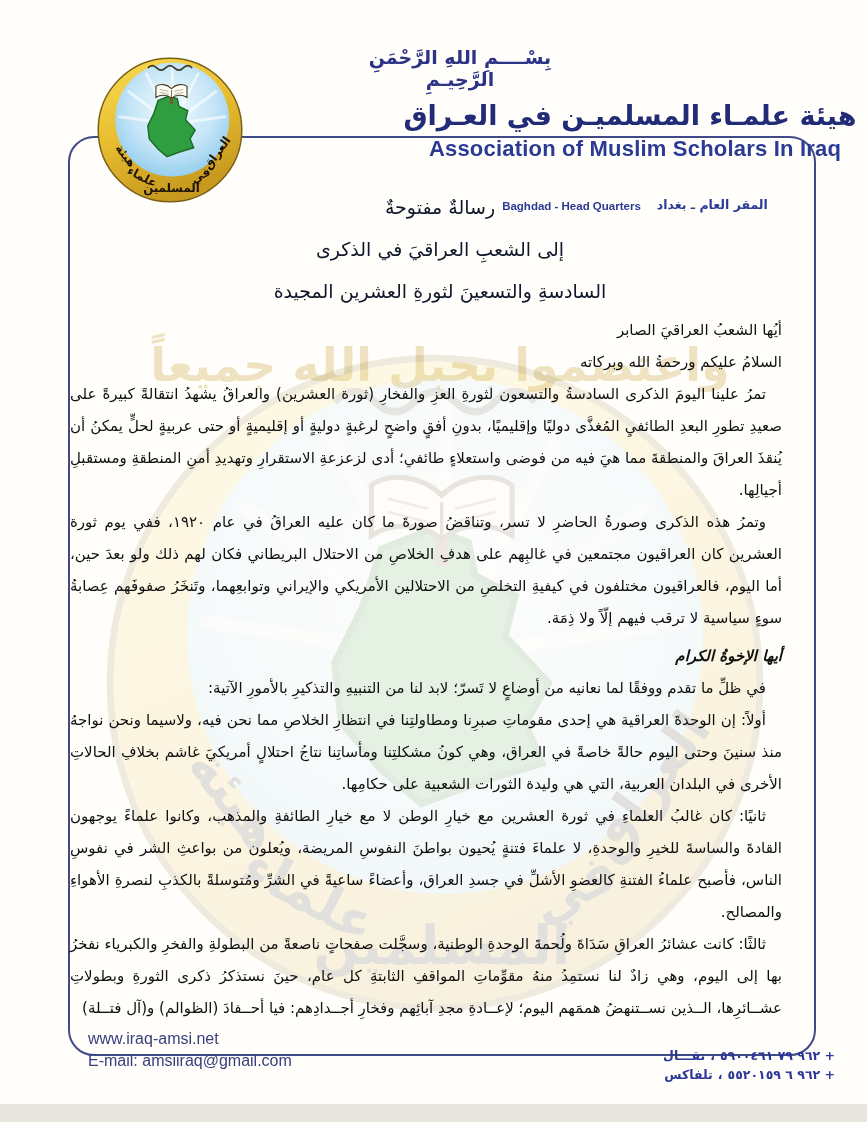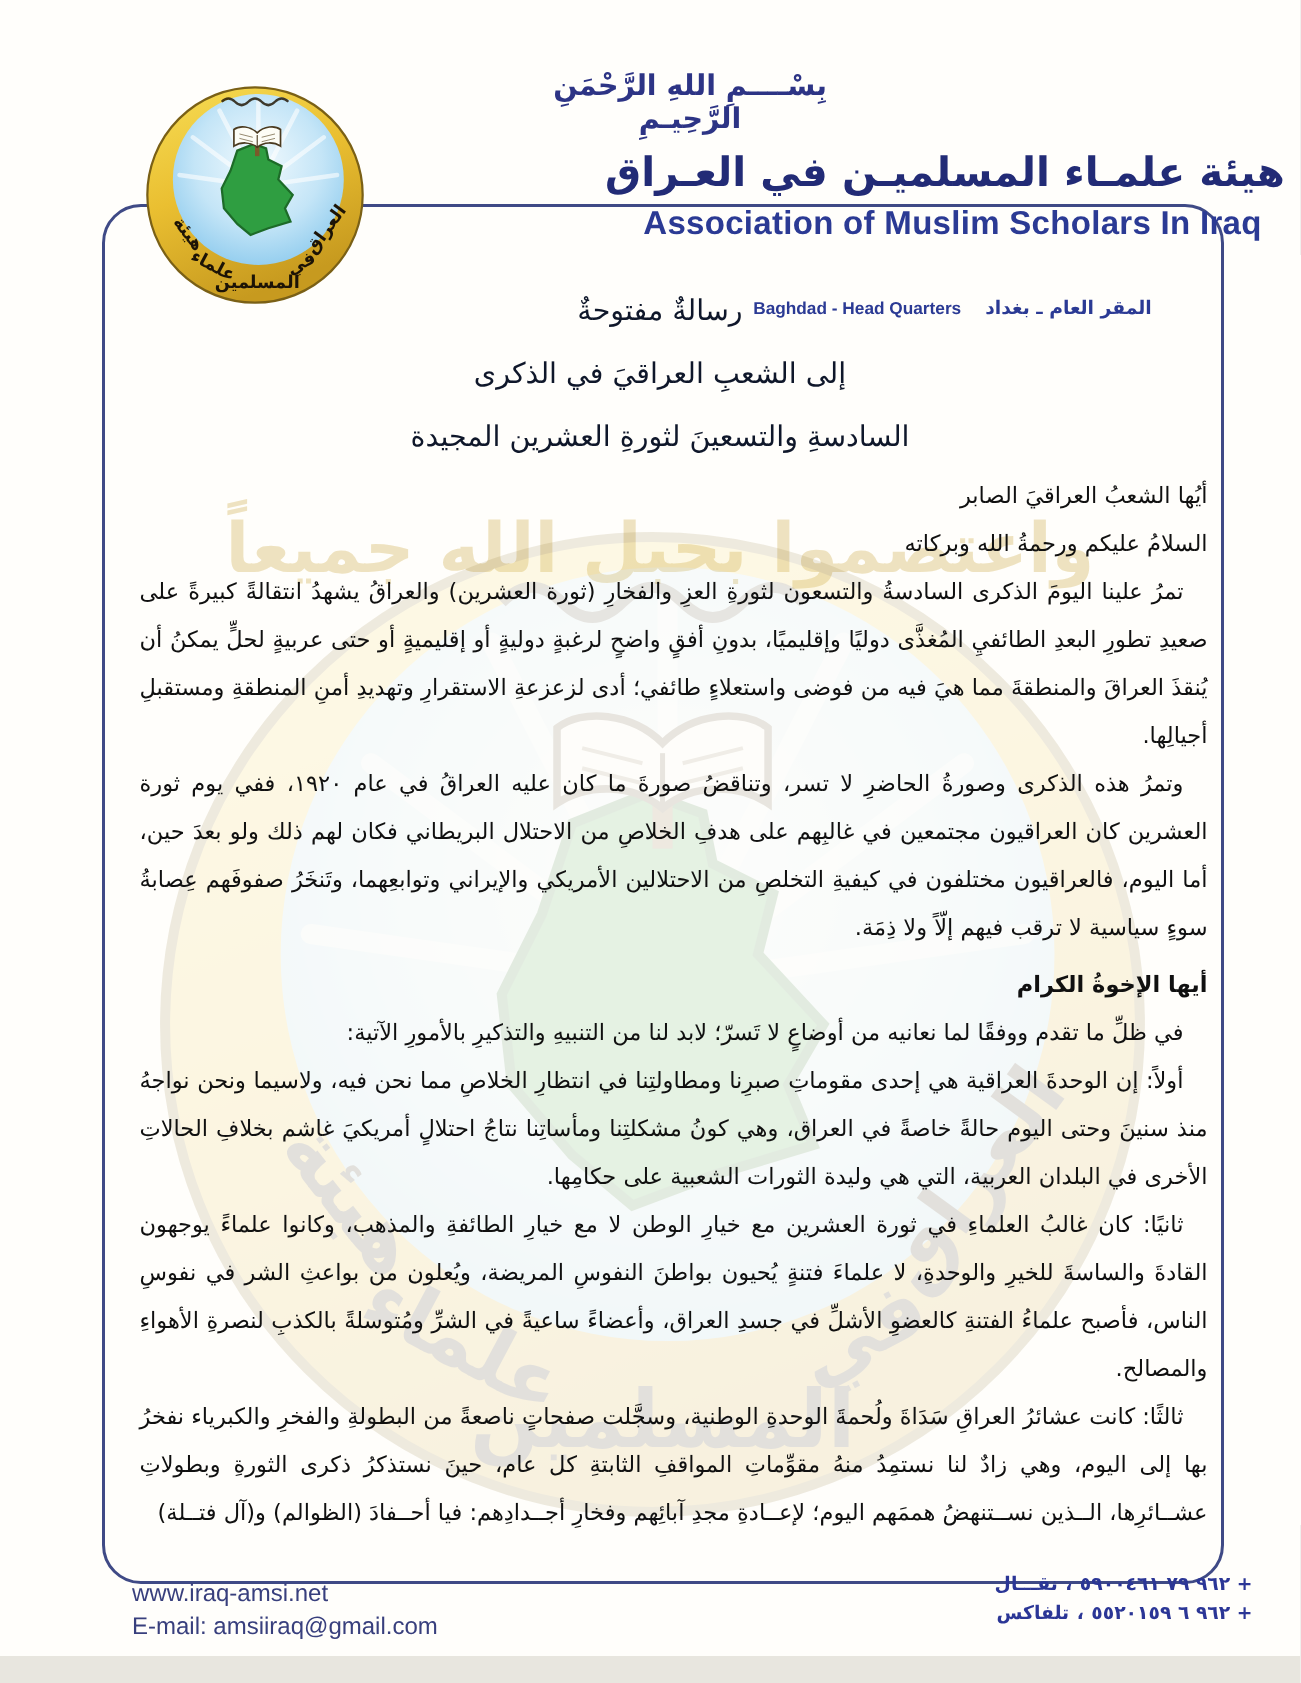--- a/index.html
+++ b/index.html
@@ -29,29 +29,29 @@
   
   .watermark-emblem{position:absolute;left:100px;top:348px;width:670px;height:670px;
     opacity:0.12;z-index:0;pointer-events:none;}
   .watermark-calligraphy{position:absolute;left:90px;top:338px;width:700px;text-align:center;
     font-size:46px;font-weight:bold;color:#caa53a;opacity:0.30;direction:rtl;z-index:0;
     pointer-events:none;white-space:nowrap;}
 
   
   .letter-titles{position:absolute;left:68px;top:186px;width:744px;text-align:center;
     direction:rtl;color:#0f172a;font-size:19px;line-height:42px;z-index:2;}
-  .letter-body{position:absolute;right:62px;top:314px;width:712px;direction:rtl;
+  .letter-body{position:absolute;right:85px;top:314px;width:712px;direction:rtl;
     text-align:justify;color:#101010;font-size:15px;line-height:32px;z-index:2;}
   .letter-body p{margin:0;}
   .letter-body p.indent{text-indent:16px;}
-  .letter-body p.heading{margin-top:6px;font-weight:bold;text-align:right;}
+  .letter-body p.heading{margin-top:6px;font-weight:bold;text-align:right;font-style:italic;}
   .letter-body p.plain{text-align:right;}
 
   
-  .footer-left{position:absolute;left:88px;top:1052px;color:#383f7d;font-size:16px;
+  .footer-left{position:absolute;left:88px;top:1028px;color:#383f7d;font-size:16px;
     line-height:22px;font-family:"Liberation Sans",sans-serif;z-index:2;}
   .footer-right{position:absolute;right:32px;top:1047px;display:flex;flex-direction:column;
     align-items:flex-end;gap:1px;z-index:2;}
   .phone-line{display:flex;direction:ltr;align-items:center;gap:5px;
     color:#2b3696;font-size:12.5px;font-weight:bold;line-height:18px;}
   .phone-line .ar-label{direction:rtl;}
   .bottom-strip{position:absolute;left:0;top:1104px;width:867px;height:18px;background:#e8e6df;z-index:4;}
 </style>
 </head>
 <body>

